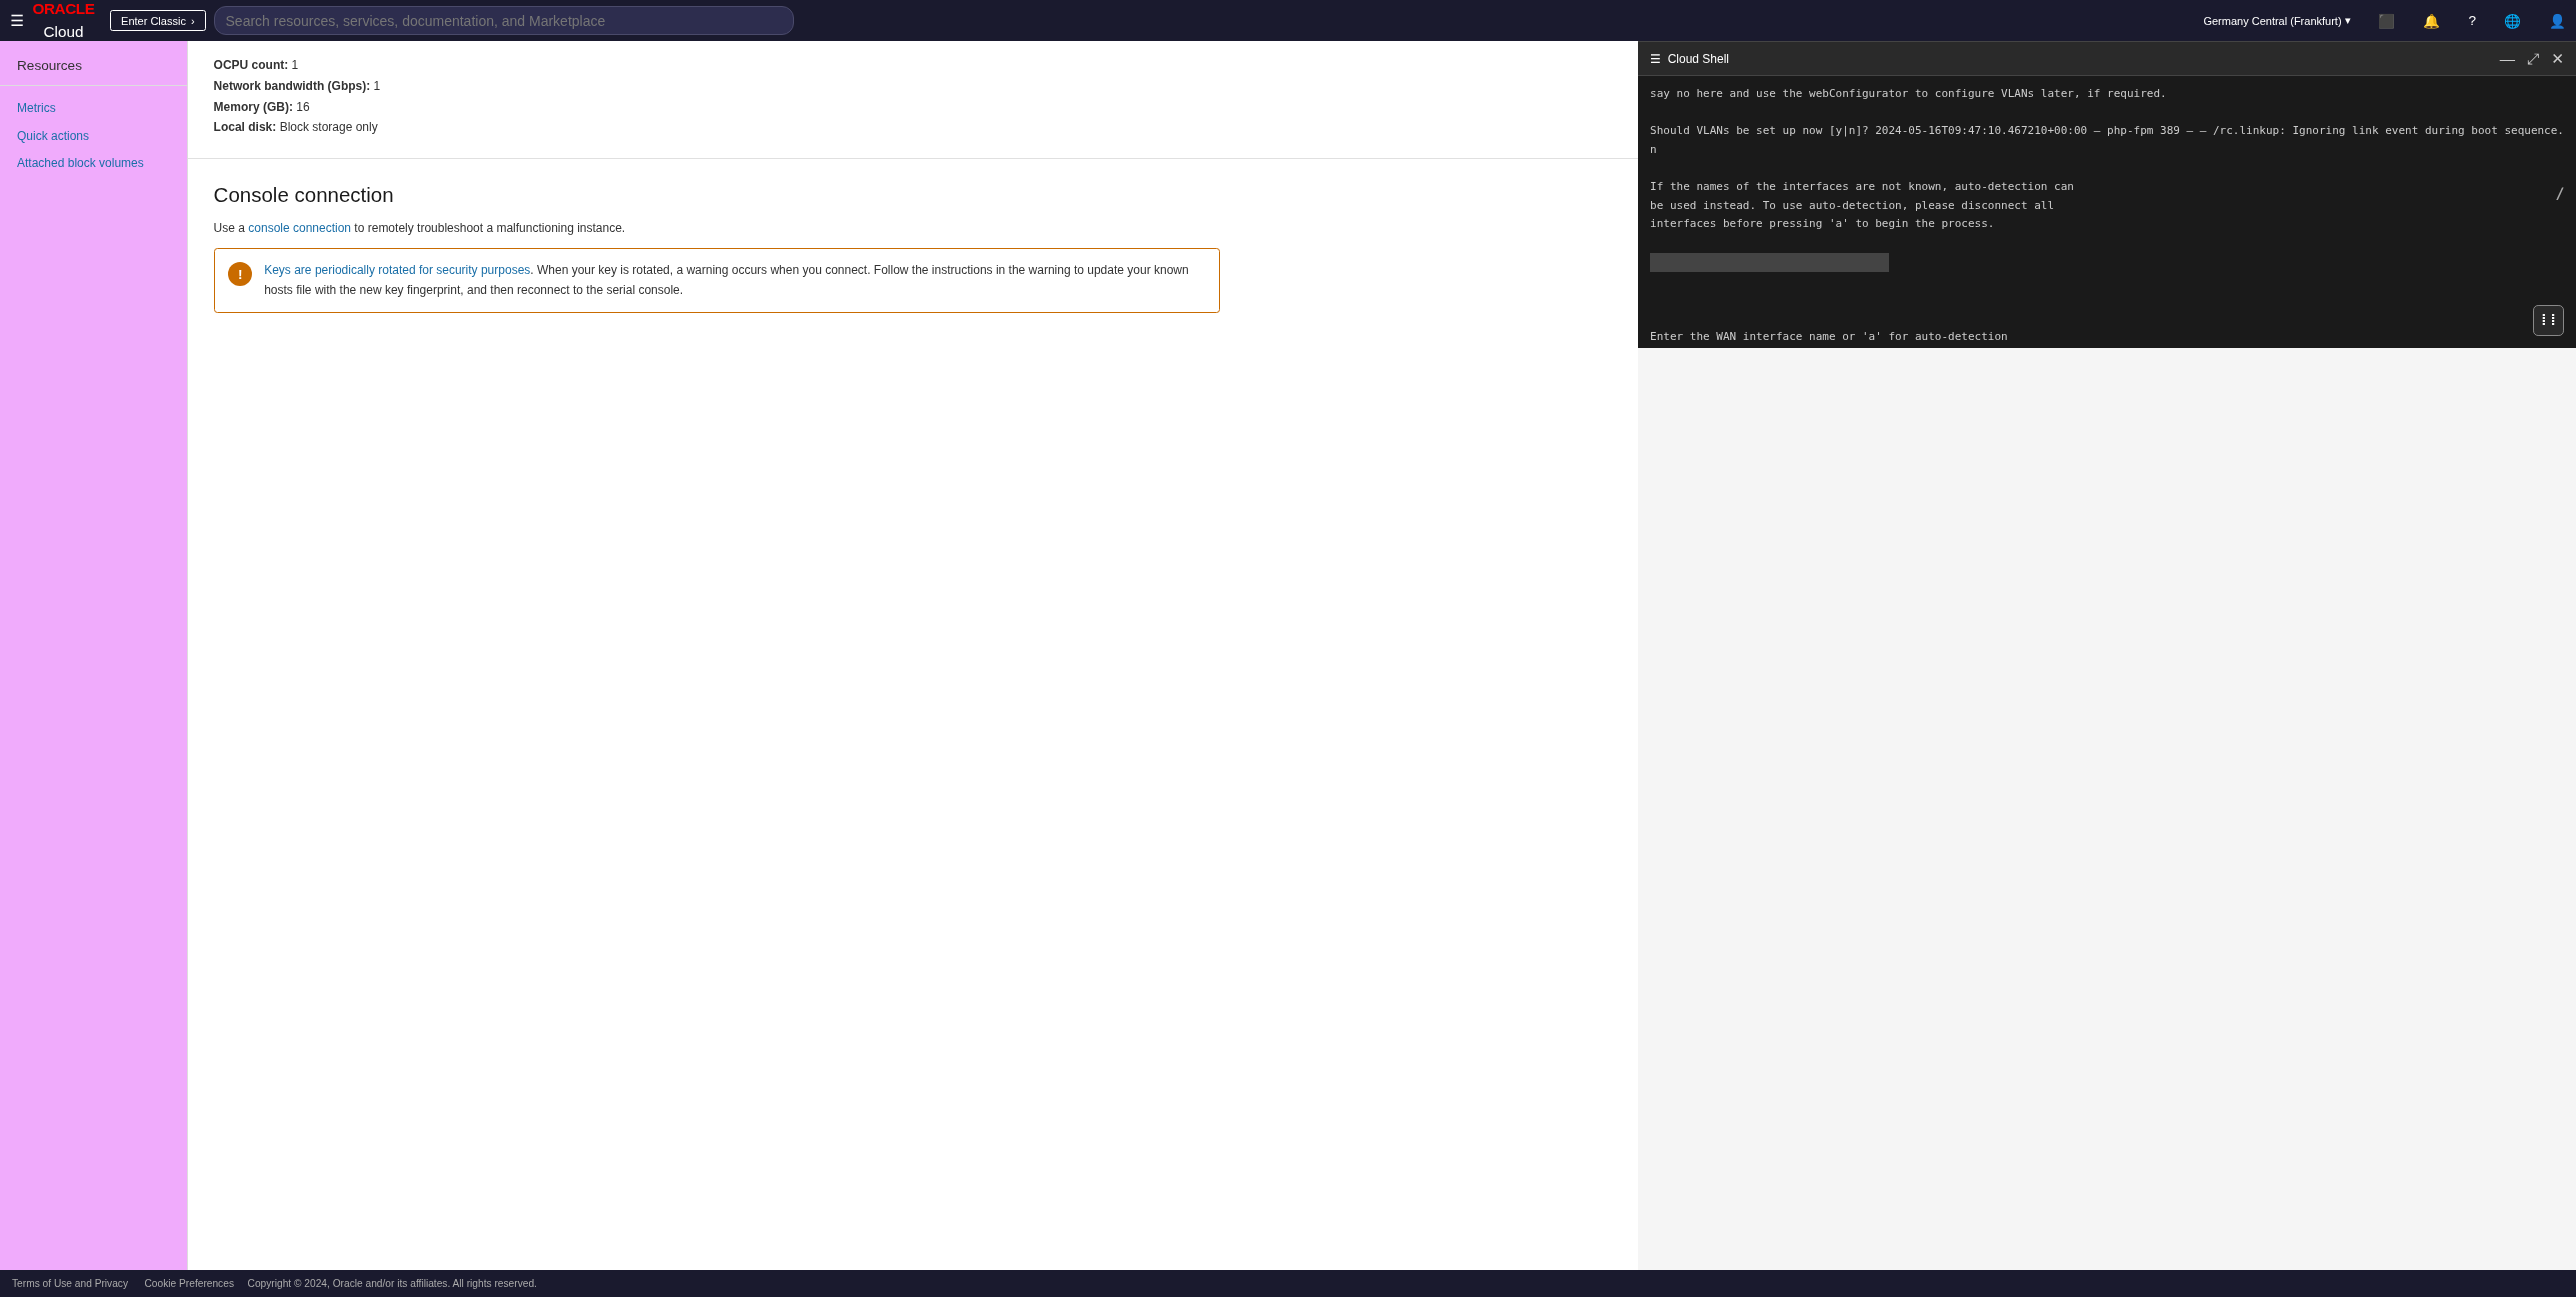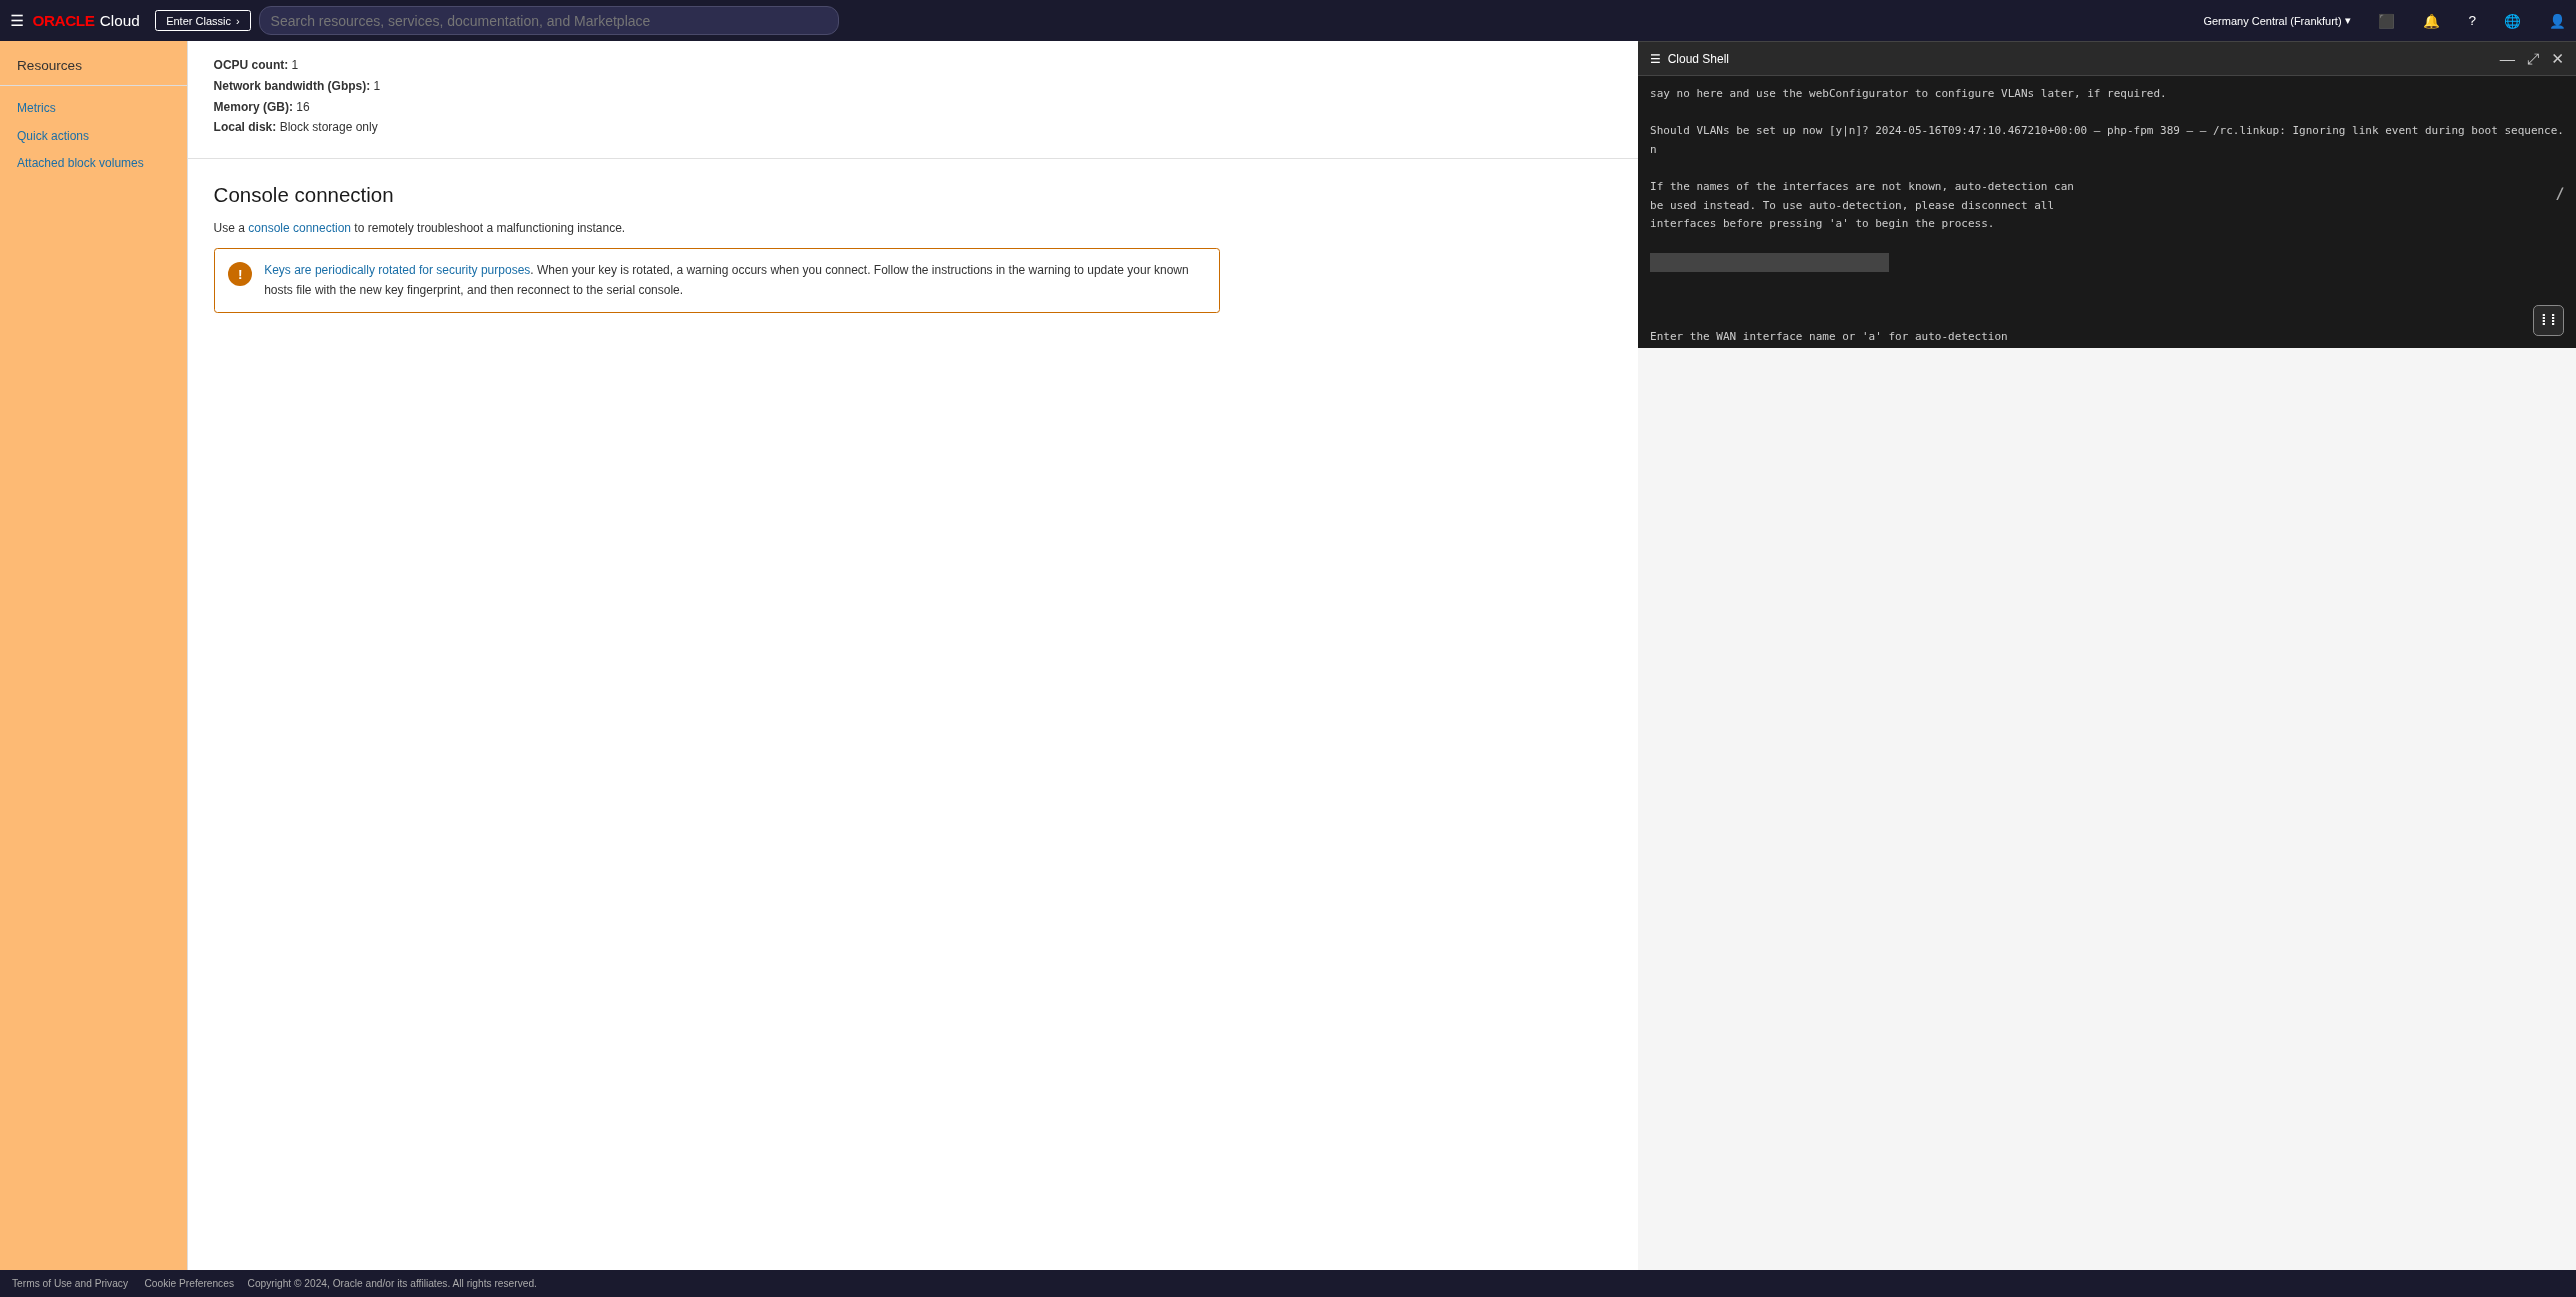--- a/index.html
+++ b/index.html
@@ -10,21 +10,21 @@
       background: #1a1a2e;
       color: #fff;
       display: flex;
       align-items: center;
       height: 41px;
       padding: 0 10.2px;
       flex-shrink: 0;
       gap: 8.5px;
     }
     .top-nav .hamburger { font-size: 15.3px; cursor: pointer; color: #fff; }
-    .oracle-logo { display: flex; align-items: center; gap: 5.1px; margin-right: 6.8px; }
+    .oracle-logo { display: flex; align-items: center; gap: 5.1px; margin-right: 6.8px; flex-direction: column; }
     .oracle-logo .oracle-text { color: #f80000; font-weight: bold; font-size: 15.3px; letter-spacing: -0.4px; }
     .oracle-logo .cloud-text { color: #fff; font-size: 15.3px; font-weight: 300; }
     .cloud-classic-btn {
       border: 1.3px solid #fff;
       color: #fff;
       background: transparent;
       padding: 3.4px 10.2px;
       border-radius: 2.6px;
       font-size: 11px;
       cursor: pointer;
@@ -52,21 +52,21 @@
     .main-area {
       display: flex;
       flex: 1;
       overflow: hidden;
       background: #f5f5f5;
     }
 
     
     .sidebar {
       width: 188px;
-      background: #fdba74;
+      background: #f0abfc;
       border-right: 0.9px solid #ddd;
       padding: 17px 0;
       flex-shrink: 0;
       overflow-y: auto;
     }
     .sidebar-title {
       font-size: 13.6px;
       font-weight: 500;
       color: #333;
       padding: 0 17px 12px;

